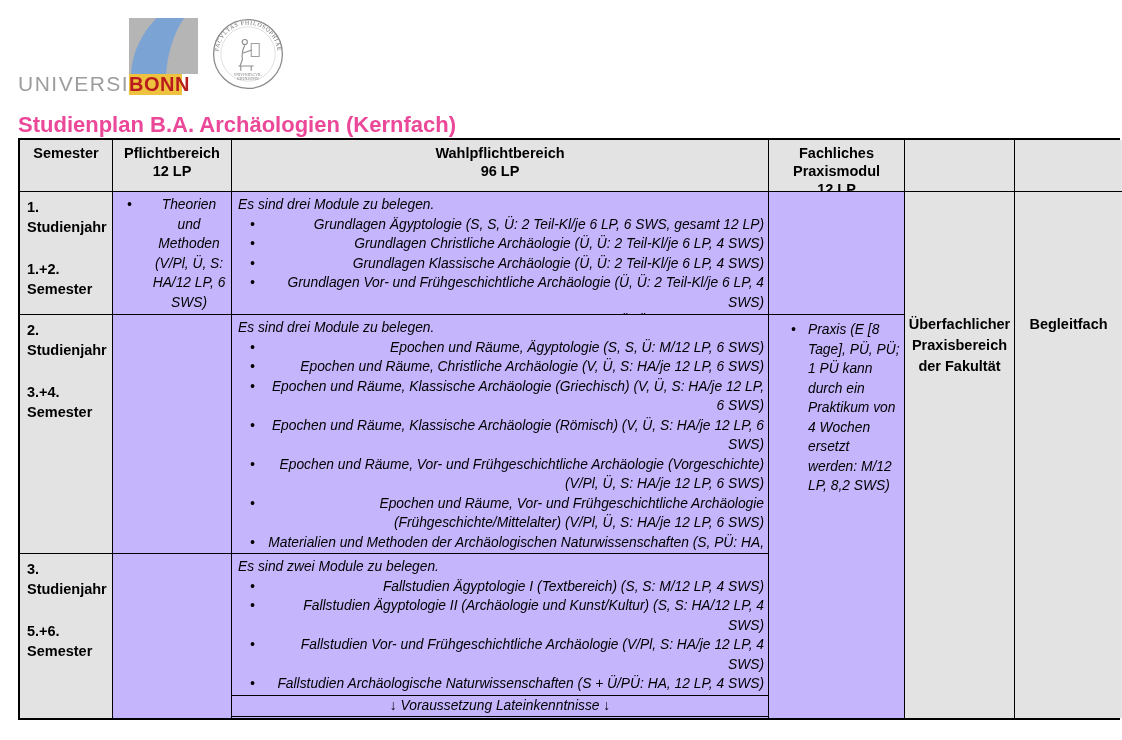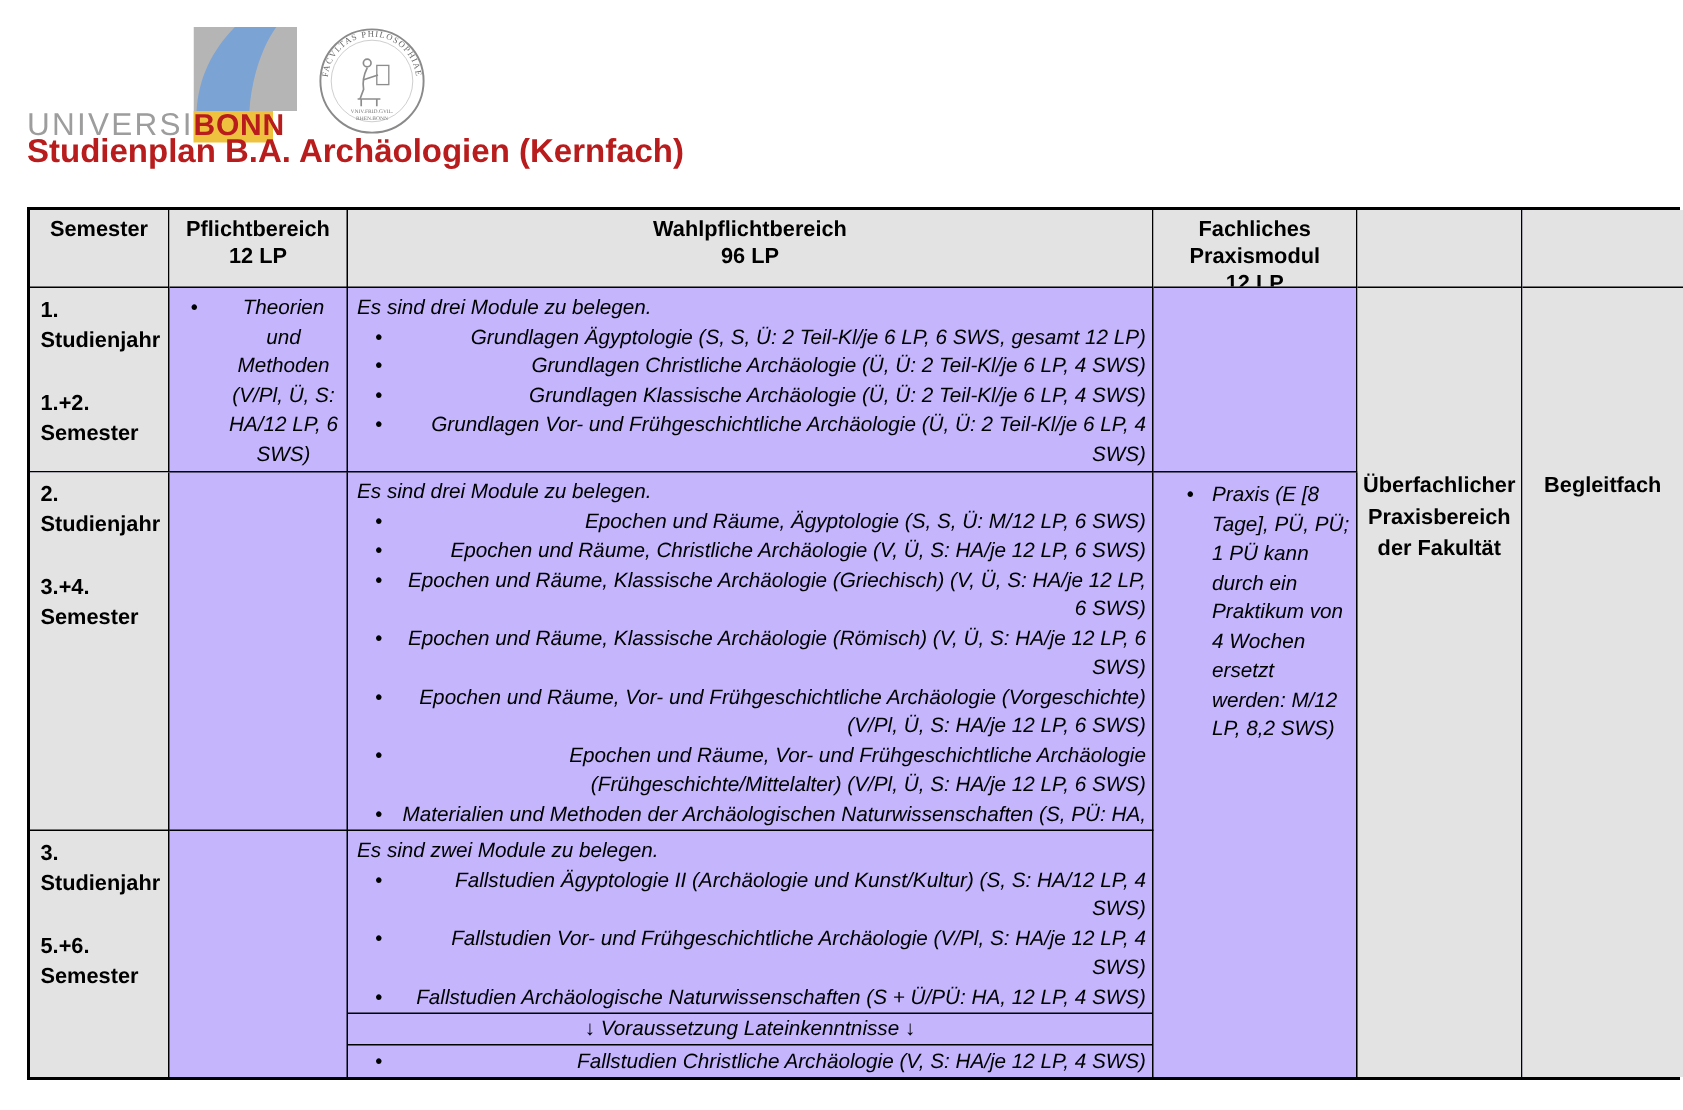--- a/index.html
+++ b/index.html
@@ -5,21 +5,21 @@
   html,body{margin:0;padding:0;background:#fff;}
   body{width:1122px;height:740px;font-family:"Liberation Sans",sans-serif;color:#000;overflow:hidden;}
 
   
   .page-header{position:relative;height:138px;}
   .uni-word{position:absolute;left:18px;top:72px;font-size:21px;color:#9d9d9d;letter-spacing:1.5px;}
   .logo-square{position:absolute;left:129px;top:18px;width:69px;height:56px;}
   .bonn-box{position:absolute;left:129px;top:74px;width:53px;height:21px;background:#eec23e;
             color:#b91c1c;font-weight:bold;font-size:20px;text-align:center;line-height:21px;letter-spacing:.5px;}
   .seal{position:absolute;left:212px;top:18px;width:72px;height:72px;}
-  .doc-title{position:absolute;left:18px;top:88px;font-size:22px;font-weight:bold;color:#b91c1c;}
+  .doc-title{position:absolute;left:18px;top:112px;font-size:22px;font-weight:bold;color:#ec4899;}
 
   
   .plan-table{
     position:relative;margin-left:18px;width:1102px;box-sizing:border-box;
     display:grid;
     grid-template-columns:93px 119px 537px 136px 110px 107px;
     grid-template-rows:52px 123px 239px 164px;
     border:2px solid #000;background:#c4b5fd;
   }
   .cell{box-sizing:border-box;overflow:hidden;font-size:13.8px;}
@@ -162,20 +162,21 @@
   </div>
 
   <div class="cell sem gray br" style="grid-column:1;grid-row:4;">
     <p>3. Studienjahr</p>
     <p>5.+6. Semester</p>
   </div>
   <div class="cell br" style="grid-column:2;grid-row:4;"></div>
   <div class="cell cell-wahl br" style="grid-column:3;grid-row:4;">
     <p class="wahl-intro">Es sind zwei Module zu belegen.</p>
     <ul class="plainlist">
+        <li>Fallstudien Ägyptologie I (Textbereich) (S, S: M/12 LP, 4 SWS)</li>
         <li>Fallstudien Ägyptologie II (Archäologie und Kunst/Kultur) (S, S: HA/12 LP, 4 SWS)</li>
         <li>Fallstudien Vor- und Frühgeschichtliche Archäologie (V/Pl, S: HA/je 12 LP, 4 SWS)</li>
         <li>Fallstudien Archäologische Naturwissenschaften (S + Ü/PÜ: HA, 12 LP, 4 SWS)</li>
       </ul>
     <div class="latin">↓  Voraussetzung Lateinkenntnisse  ↓</div>
     <ul class="plainlist">
         <li>Fallstudien Christliche Archäologie (V, S: HA/je 12 LP, 4 SWS)</li>
       </ul>
   </div>
 

